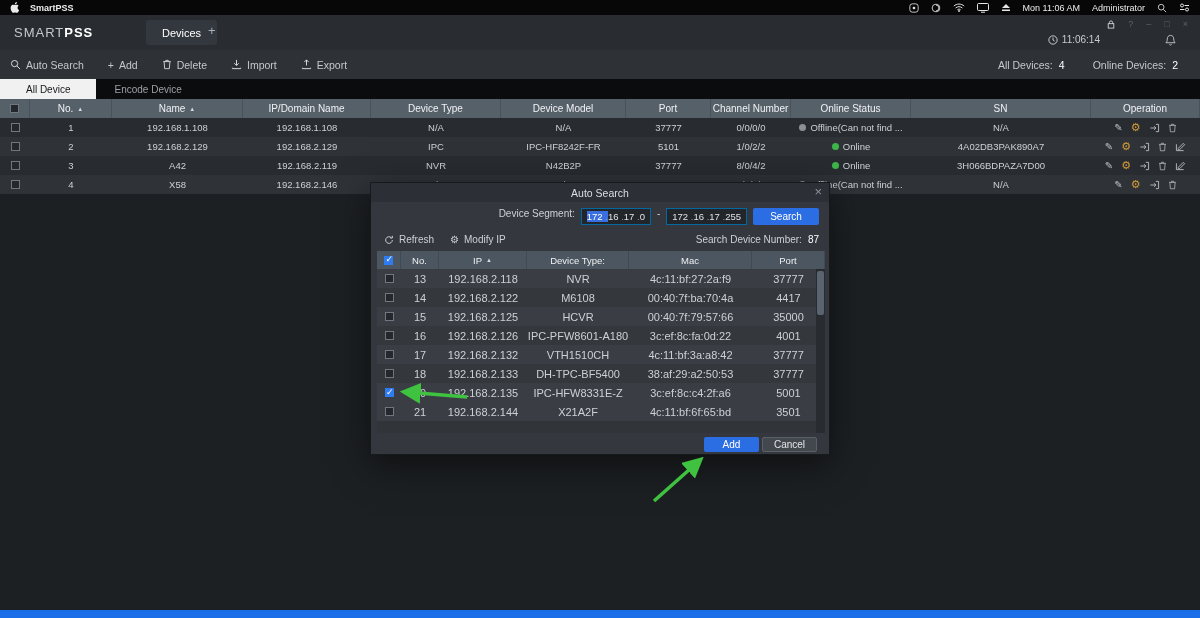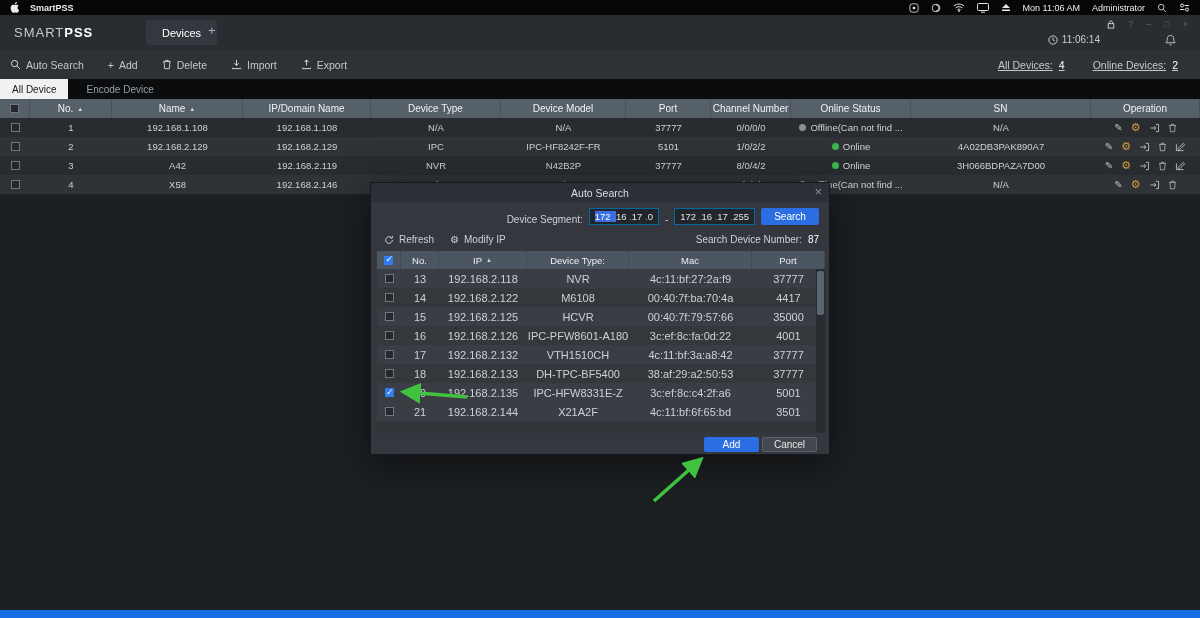--- a/index.html
+++ b/index.html
@@ -27,26 +27,26 @@
                font-size:9px; align-items:center; }
   .tb-time { position:absolute; right:100px; top:19px; display:flex; gap:4px; align-items:center;
              color:#c7ccd1; font-size:10px; }
   .tb-bell { position:absolute; right:24px; top:19px; color:#c7ccd1; }
 
   
   .toolbar { position:absolute; top:35px; left:0; right:0; height:29px; background:#2e3237;
              display:flex; align-items:center; padding:0 10px; gap:24px; color:#c3c8cd; font-size:10.5px; }
   .tool { display:flex; align-items:center; gap:5px; cursor:default; }
   .tb-counts { margin-left:auto; display:flex; gap:28px; padding-right:12px; }
-  .cnt { display:flex; gap:6px;text-decoration:underline; }
+  .cnt { display:flex; gap:6px; }
   .cnt b { color:#fff; font-weight:normal; }
 
   
   .tabstrip { position:absolute; top:64px; left:0; right:0; height:20px; background:#0b0c0e; display:flex; }
-  .tab-all { background:#f1f1f1; color:#15171a; font-size:10px; display:flex; align-items:center; padding:0 12px; }
+  .tab-all { background:#f1f1f1; color:#15171a; font-size:10px; display:flex; align-items:center; padding:0 26px; }
   .tab-encode { color:#9aa0a5; font-size:10px; display:flex; align-items:center; padding:0 18px; }
 
   
   .thead { position:absolute; top:84px; left:0; width:1200px; height:19px; background:#566069;
            color:#f0f2f5; display:flex; font-size:10px; }
   .thead .c { border-right:1px solid #49525b; }
   .c { display:flex; align-items:center; justify-content:center; gap:4px; height:100%;
        white-space:nowrap; overflow:hidden; }
   .trow { position:absolute; left:0; width:1200px; height:19px; display:flex; color:#ccd1d5; font-size:9.5px; }
   .r-odd { background:#282c30; } .r-even { background:#2f3338; }
@@ -63,21 +63,21 @@
   .op.gear { color:#d29a3a; font-size:11px; }
   .content-empty { position:absolute; top:179px; left:0; right:0; bottom:0; background:#1d2023; }
 
   
   .dialog { position:absolute; left:370px; top:182px; width:460px; height:273px; background:#34383e;
             border:1px solid #17191c; box-shadow:0 10px 34px rgba(0,0,0,.55); z-index:20;
             color:#ccd1d5; font-size:10px; }
   .dlg-title { position:absolute; top:0; left:0; right:0; height:19px; background:#2c3036;
                display:flex; align-items:center; justify-content:center; color:#dbdfe3; font-size:10.5px; }
   .dlg-close { position:absolute; right:7px; top:1px; color:#8d939a; font-size:13px; cursor:default; }
-  .dlg-seg { position:absolute; top:25px; right:10px; display:flex; align-items:flex-end; gap:6px; }
+  .dlg-seg { position:absolute; top:25px; right:10px; display:flex; align-items:flex-start; gap:6px; }
   .ipbox { display:flex; align-items:center; background:#22262a; border:1px solid #0369a1;
            height:17px; padding:0 5px; font-size:9.5px; color:#dfe3e6; }
   .ipseg:not(:last-child)::after { content:" . "; color:#9aa0a6; }
   .ipseg.sel { background:#3a6fe0; color:#fff; }
   .btn { display:flex; align-items:center; justify-content:center; border-radius:2px; font-size:10px; cursor:default; }
   .btn-blue { background:#2b6de2; color:#fff; }
   .btn-dark { background:#43484e; color:#e4e7ea; border:1px solid #5a6066; }
   .dlg-actions { position:absolute; top:51px; left:13px; right:10px; display:flex; align-items:center; gap:16px; }
   .dlg-count { margin-left:auto; display:flex; gap:6px; }
   .dlg-count b { color:#fff; font-weight:normal; }
@@ -448,21 +448,21 @@
           <span class="ipseg">17</span>
           <span class="ipseg">0</span>
       </span>
       <span>-</span>
       <span class="ipbox">
         <span class="ipseg">172</span>
           <span class="ipseg">16</span>
           <span class="ipseg">17</span>
           <span class="ipseg">255</span>
       </span>
-      <span class="btn btn-blue" style="width:58px;height:17px">Search</span>
+      <span class="btn btn-blue" style="width:66px;height:17px">Search</span>
     </div>
 
     <div class="dlg-actions">
       <span class="tool">
         <span class="mb-ic">
           <svg width="10" height="10" viewBox="0 0 12 12">
               <path d="M10 6a4 4 0 1 1-1.2-2.8M10 1v2.6H7.4" fill="none" stroke="currentColor"></path>
             </svg>
         </span>
         <span>Refresh</span>

